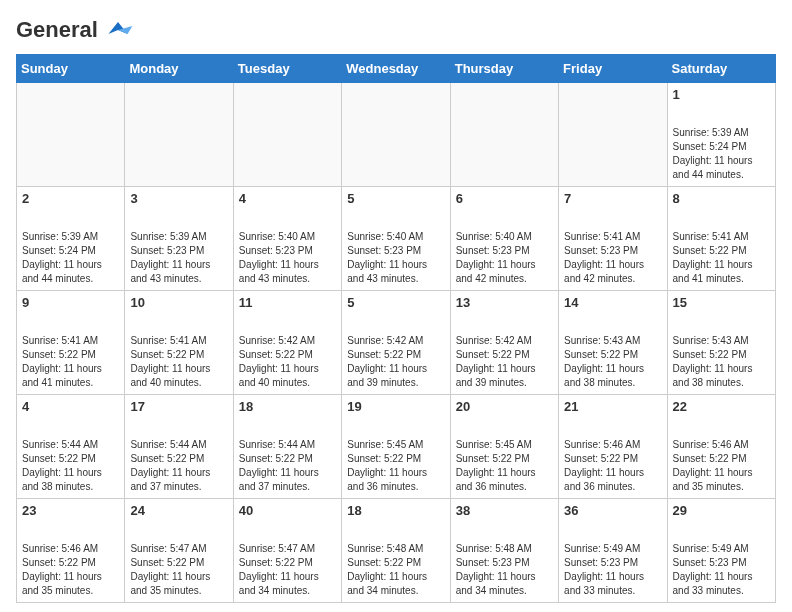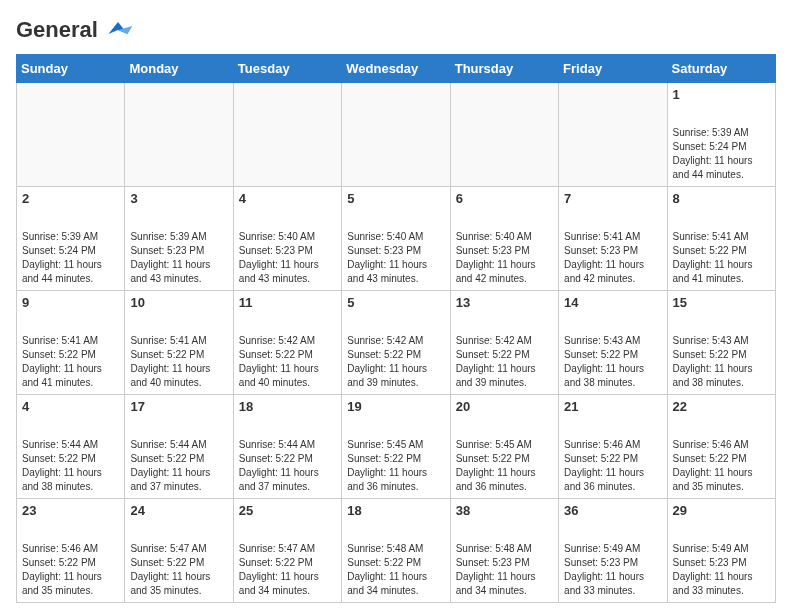--- a/index.html
+++ b/index.html
@@ -309,21 +309,21 @@
 and 35 minutes.</div>
         </td>
         <td>
           <span class="day-number">24</span>
           <div class="day-info" style="white-space: pre-line;">Sunrise: 5:47 AM
 Sunset: 5:22 PM
 Daylight: 11 hours
 and 35 minutes.</div>
         </td>
         <td>
-          <span class="day-number">25</span>
+          <span class="day-number">40</span>
           <div class="day-info" style="white-space: pre-line;">Sunrise: 5:47 AM
 Sunset: 5:22 PM
 Daylight: 11 hours
 and 34 minutes.</div>
         </td>
         <td>
           <span class="day-number">18</span>
           <div class="day-info" style="white-space: pre-line;">Sunrise: 5:48 AM
 Sunset: 5:22 PM
 Daylight: 11 hours

